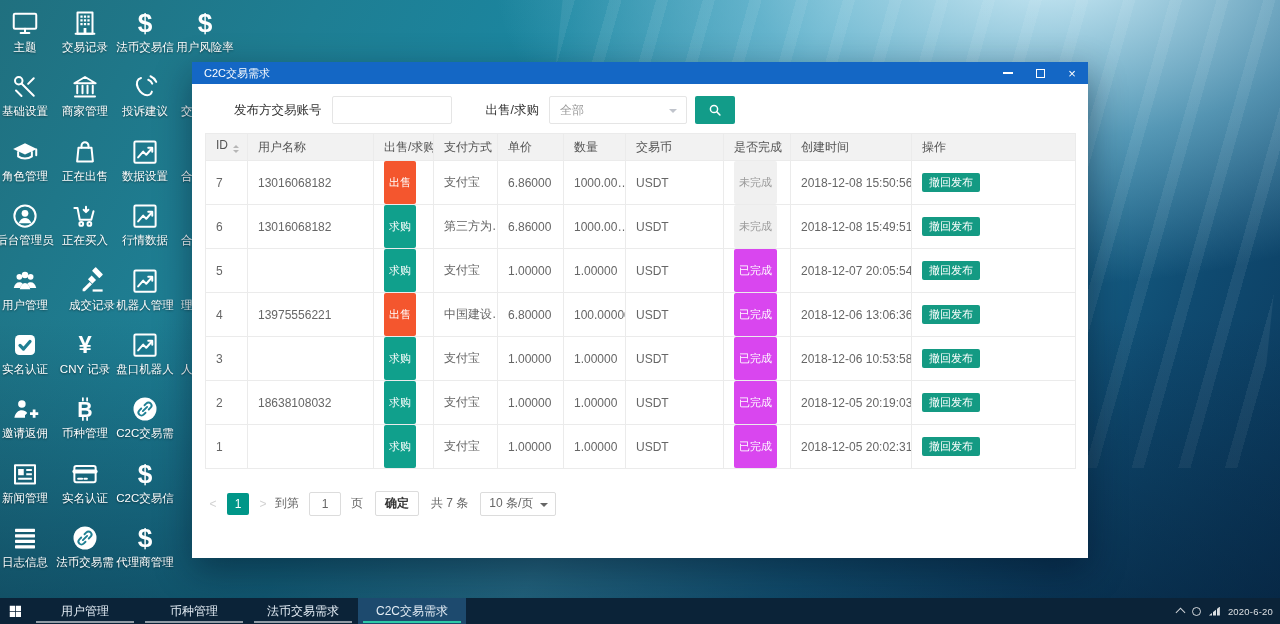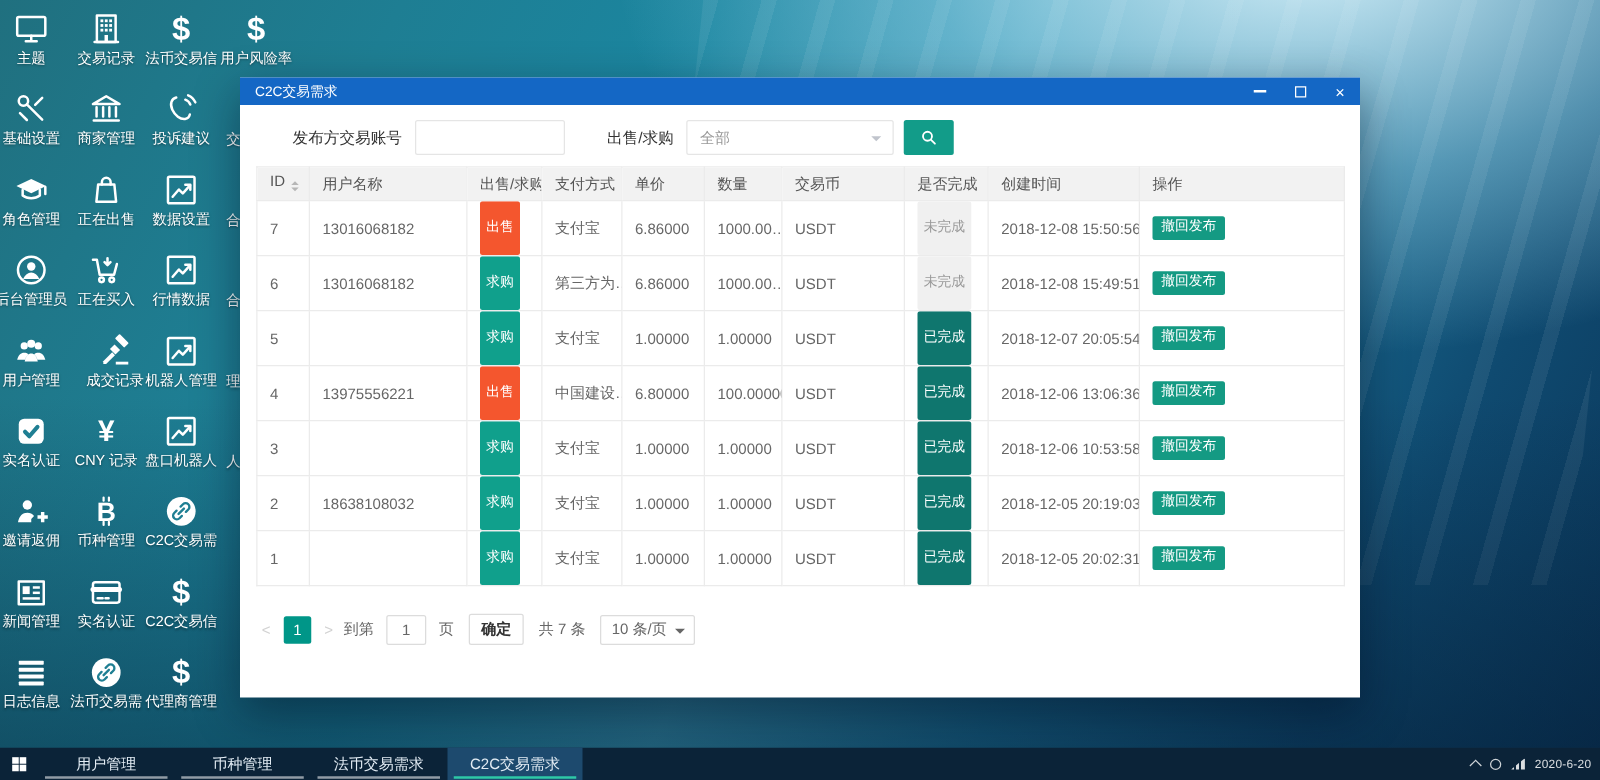--- a/index.html
+++ b/index.html
@@ -36,44 +36,44 @@
   .ctrl { width:32px; display:flex; align-items:center; justify-content:center; cursor:pointer; }
   .glyph-min { width:10px; height:2px; background:#fff; }
   .glyph-max { width:9px; height:9px; border:1.3px solid #fff; }
   .glyph-close { font-size:13px; line-height:1; color:#fff; }
 
   .toolbar { display:flex; align-items:center; padding:12px 16px 9px 42px; font-size:12.5px; color:#333; }
   .tb-label { font-weight:400; margin-right:10px; white-space:nowrap; }
   .tb-input { width:120px; height:28px; border:1px solid #e5e5e5; border-radius:2px; outline:none;
     padding:0 8px; font-size:12px; color:#666; }
   .tb-label2 { margin-left:34px; }
-  .tb-select { width:166px; height:28px; border:1px solid #e5e5e5; border-radius:2px; position:relative;
+  .tb-select { width:138px; height:28px; border:1px solid #e5e5e5; border-radius:2px; position:relative;
     display:flex; align-items:center; padding:0 10px; color:#999; font-size:12px; cursor:pointer; }
   .tb-select::after { content:""; position:absolute; right:9px; top:12px; border:4.5px solid transparent;
     border-top-color:#c0c4cc; }
   .tb-search { width:40px; height:28px; margin-left:8px; background:#129c89; border:none; border-radius:2px;
     display:flex; align-items:center; justify-content:center; cursor:pointer; }
   .tb-search svg { width:16px; height:16px; }
 
   table.grid { margin:0 13px; width:870px; border-collapse:collapse; table-layout:fixed; }
   .grid th, .grid td { border:1px solid #ebebeb; height:26px; padding:0 10px; text-align:left;
     font-size:12px; overflow:hidden; white-space:nowrap; }
   .grid th { background:#f2f2f2; color:#555; font-weight:400; height:27px; }
   .grid td { color:#666; }
   .sort { display:inline-flex; flex-direction:column; margin-left:5px; vertical-align:1px; }
   .sort i { width:0; height:0; border:3.5px solid transparent; }
   .sort .up { border-bottom-color:#b6b6b6; margin-bottom:1.5px; }
   .sort .down { border-top-color:#b6b6b6; }
   .badge { display:inline-block; padding:14px 5px; border-radius:2px; font-size:11px; line-height:15px; color:#fff; }
   .badge.sell { background:#f4562e; }
   .badge.buy  { background:#10a08c; }
-  .badge.done { background:#0f766e; }
+  .badge.done { background:#d946ef; }
   .badge.pending { background:#f0f0f0; color:#999; }
   .act-btn { display:inline-block; background:#149a83; color:#fff; font-size:11px; line-height:15px;
-    padding:2px 7px; border-radius:2px; cursor:pointer;font-family:Liberation Mono, monospace; }
+    padding:2px 7px; border-radius:2px; cursor:pointer; }
 
   .pagebar { display:flex; align-items:center; margin:10px 13px; font-size:12px; color:#666; }
   .pg-arrow { width:16px; text-align:center; color:#d2d2d2; cursor:pointer; }
   .pg-num { width:22px; height:22px; margin:0 6px; background:#009688; color:#fff; border-radius:2px;
     display:flex; align-items:center; justify-content:center; cursor:pointer; }
   .pg-text { margin:16px 4px; }
   .pg-goto { width:32px; height:24px; margin:0 6px; border:1px solid #dcdcdc; border-radius:2px;
     text-align:center; font-size:12px; color:#666; outline:none; }
   .pg-confirm { margin:0 12px 0 8px; padding:3px 9px; border:1px solid #dcdcdc; border-radius:2px;
     background:#fff; color:#333; font-weight:600; cursor:pointer; }

